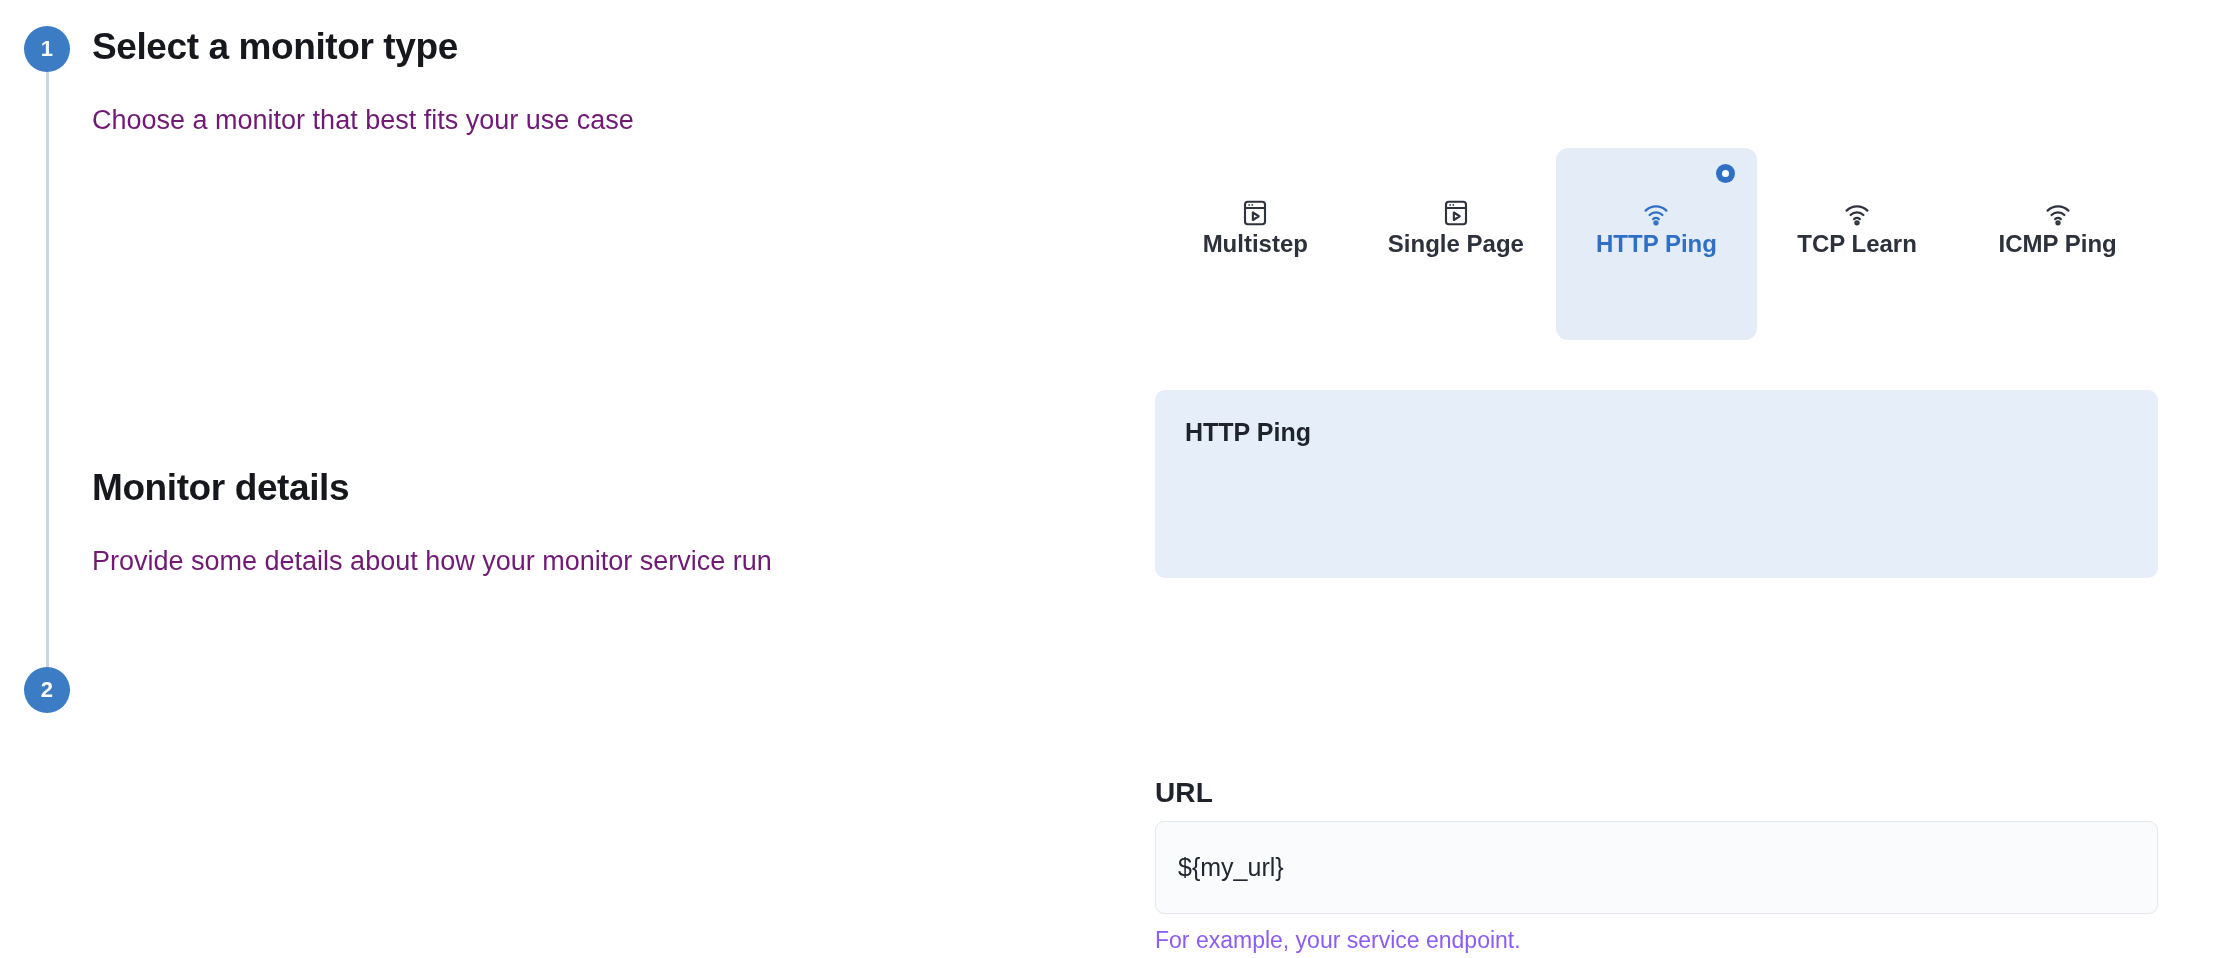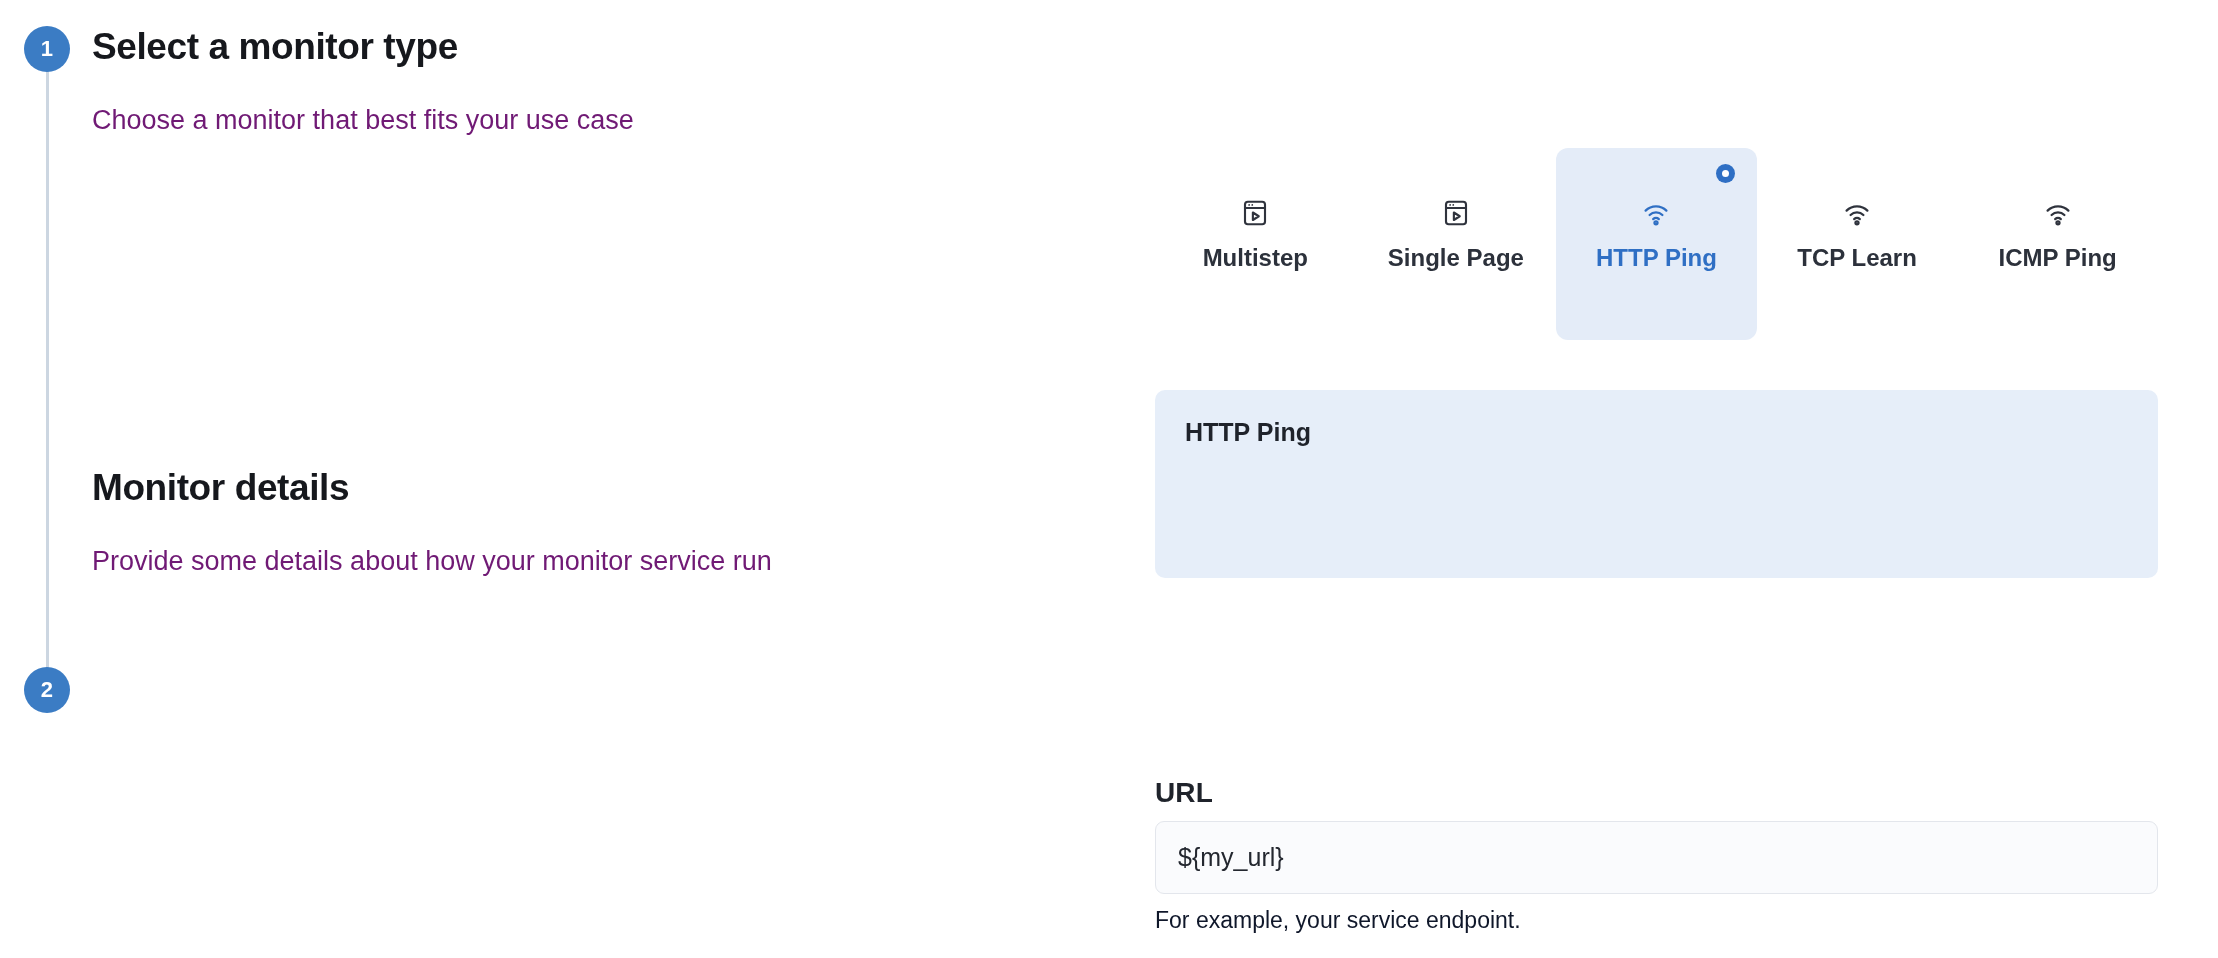--- a/index.html
+++ b/index.html
@@ -104,21 +104,20 @@
     height: 34px;
     display: flex;
     align-items: center;
     justify-content: center;
     color: #2f333d;
   }
 
   .type-card.selected .type-icon { color: #2f6fc4; }
 
   .type-label {
-    margin-top: 14px;
     font-size: 24px;
     font-weight: bold;
     color: #2c313b;
     white-space: nowrap;
   }
 
   .type-card.selected .type-label { color: #2f6fc4; }
 
   .radio-dot {
     position: absolute;
@@ -192,35 +191,35 @@
   .field-label {
     font-size: 28px;
     font-weight: bold;
     color: #1f232b;
     letter-spacing: 0.1px;
   }
 
   .field-input {
     margin-top: 12px;
     width: 1003px;
-    height: 73px;
+    height: 93px;
     border: 1px solid #e3e6ec;
     border-radius: 9px;
     background: #fafbfd;
     font-family: "Liberation Sans", sans-serif;
     font-size: 25px;
     color: #23272f;
     padding: 0 22px;
     outline: none;
   }
 
   .field-help {
     margin-top: 13px;
     font-size: 23px;
-    color: #0f172a;
+    color: #8b5cf6;
   }
 </style>
 </head>
 <body>
 
 <div class="page">
 
   <div class="stepper-rail"></div>
 
   <div class="step-badge" id="badge-1">1</div>

